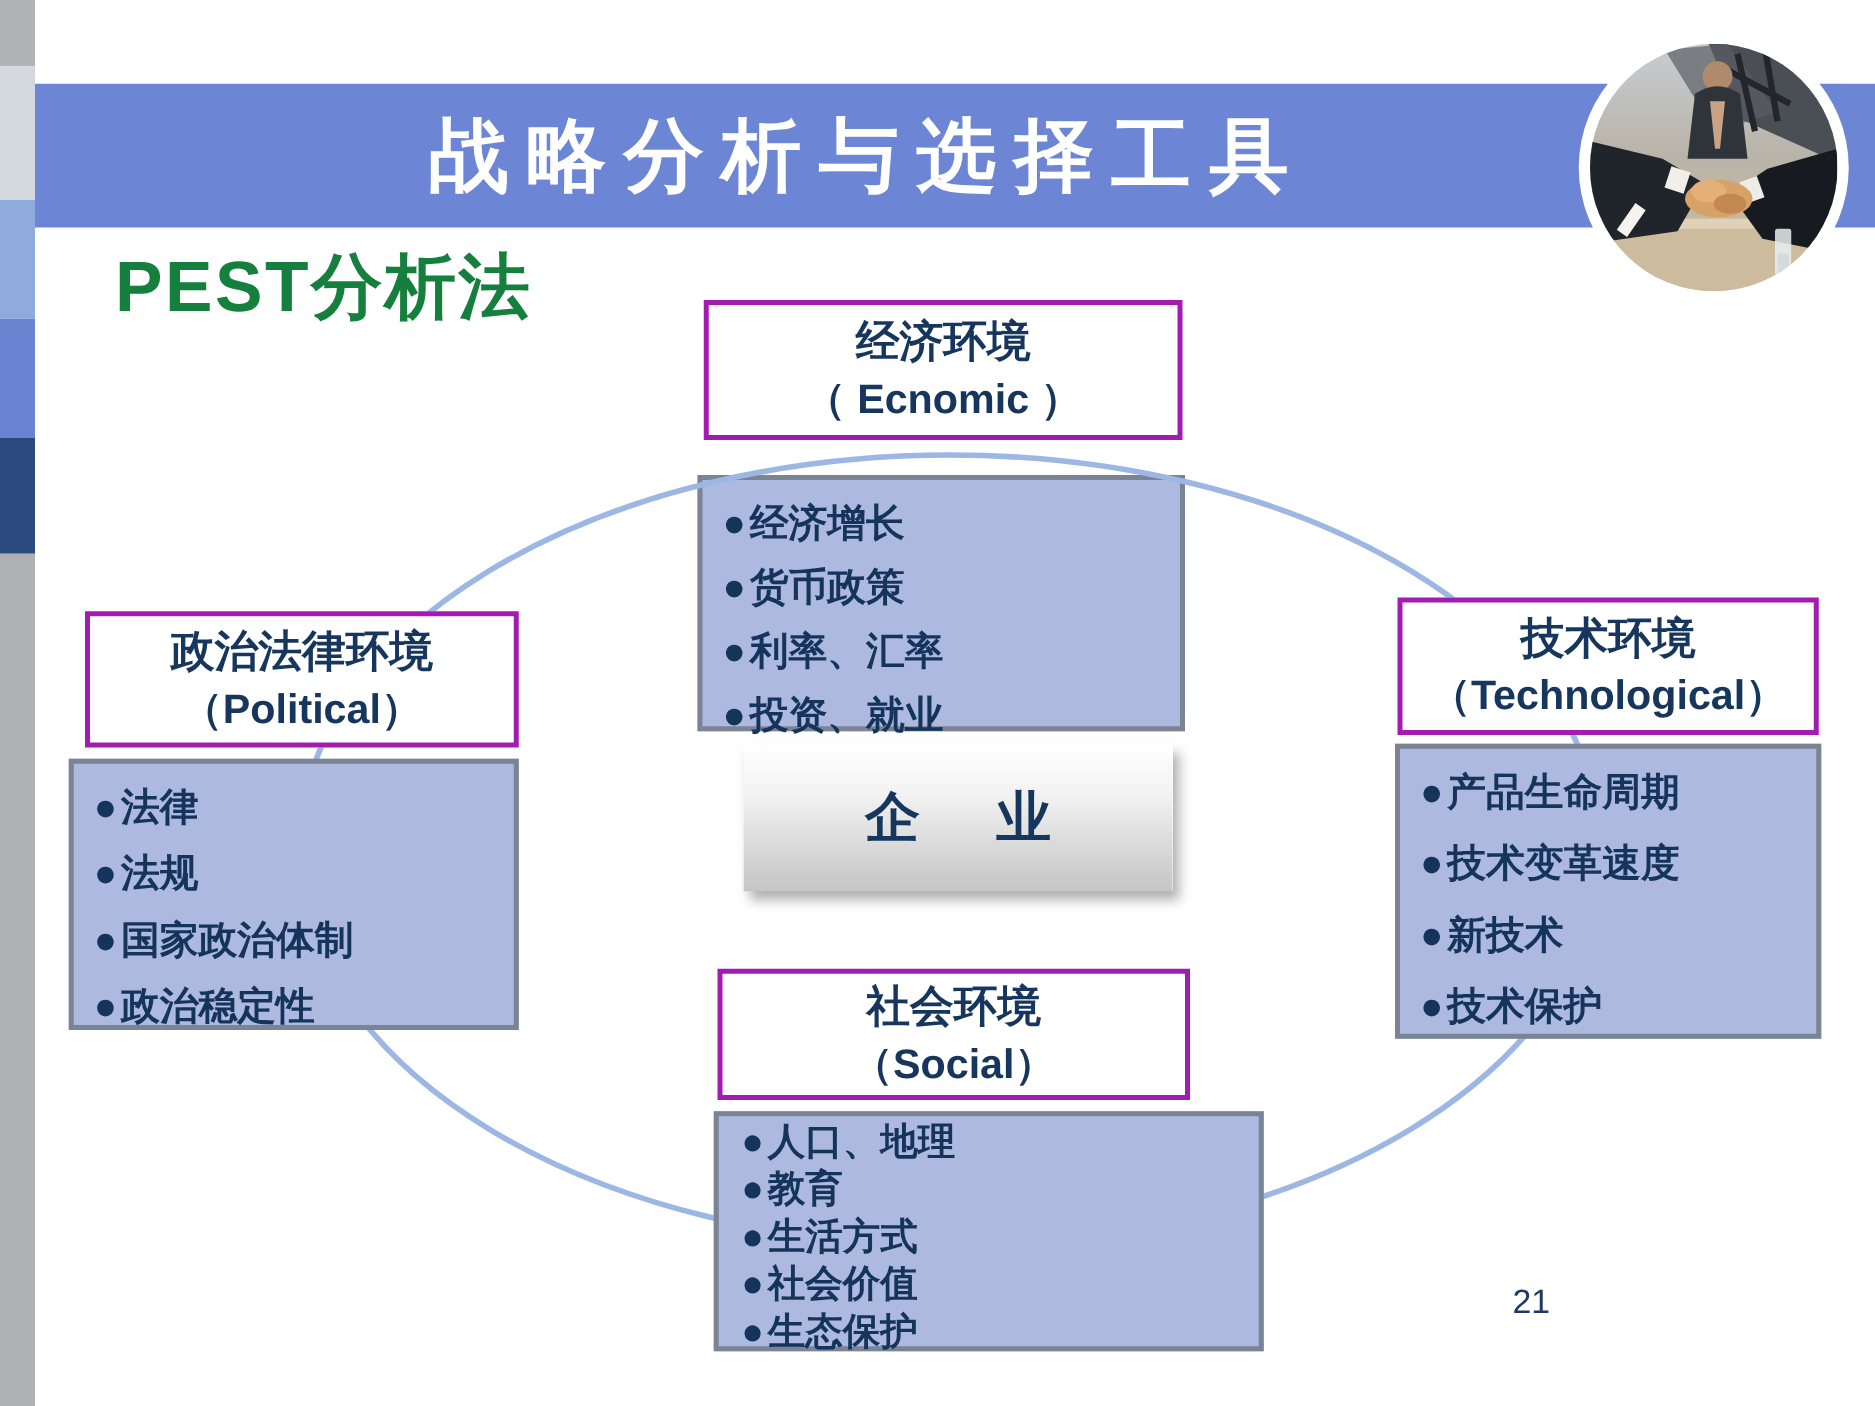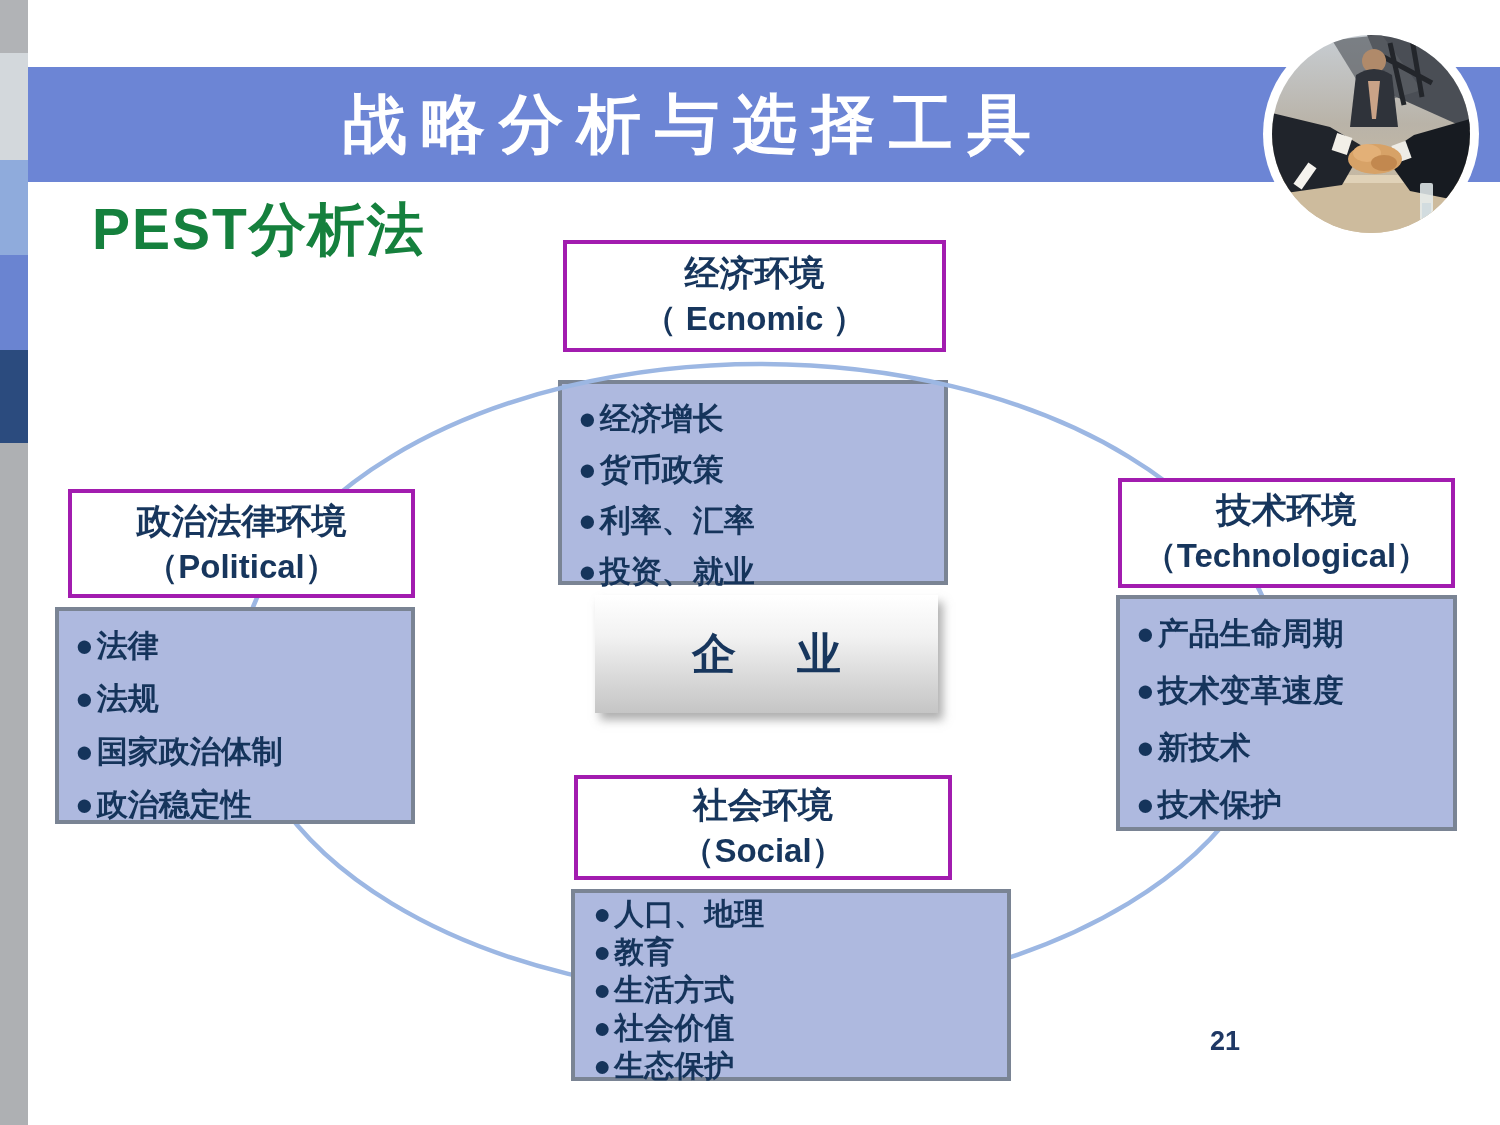--- a/index.html
+++ b/index.html
@@ -81,21 +81,21 @@
     box-shadow:5px 7px 9px rgba(110,110,110,0.55);
     display:flex;align-items:center;justify-content:center;
   }
   .center-label{
     font-weight:bold;font-size:44px;color:#17365d;white-space:pre;word-spacing:50px;
   }
 
   
   .page-num{
     left:1210px;top:1026px;font-family:"Liberation Sans","DejaVu Sans",sans-serif;
-    font-weight:bold;font-size:27px;color:#1f3864;z-index:2;
+    font-weight:normal;font-size:27px;color:#1f3864;z-index:2;
   }
 </style>
 </head>
 <body>
 
 <div>
   <div class="strip-seg" style="top:0;height:53px;background:#b1b3b6;"></div>
   <div class="strip-seg" style="top:53px;height:107px;background:#d3d8dc;"></div>
   <div class="strip-seg" style="top:160px;height:95px;background:#8fabdc;"></div>
   <div class="strip-seg" style="top:255px;height:95px;background:#6a84d1;"></div>

